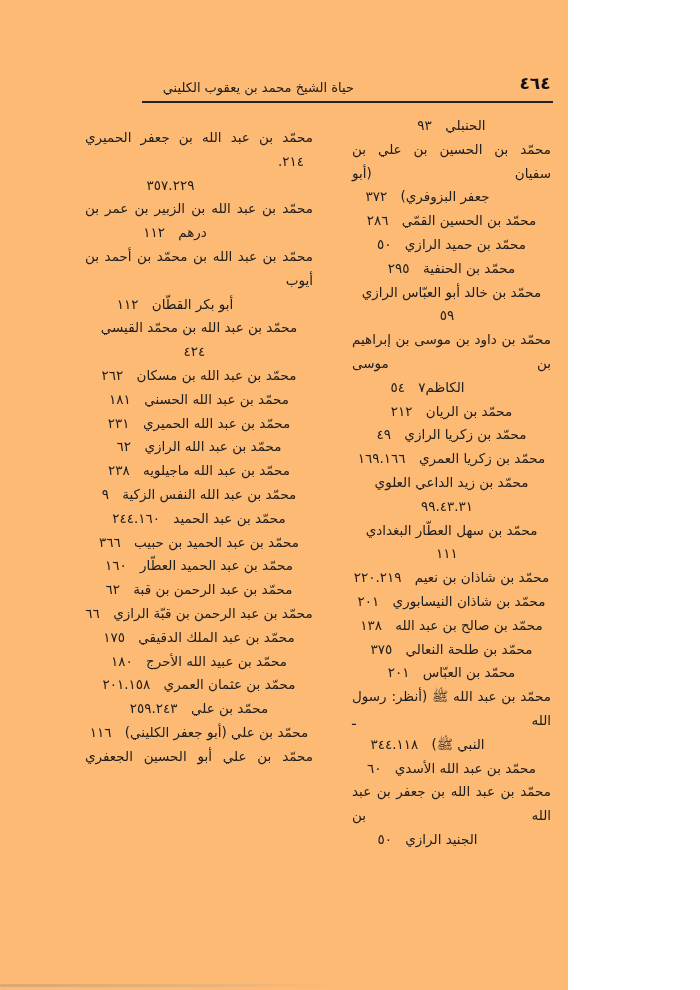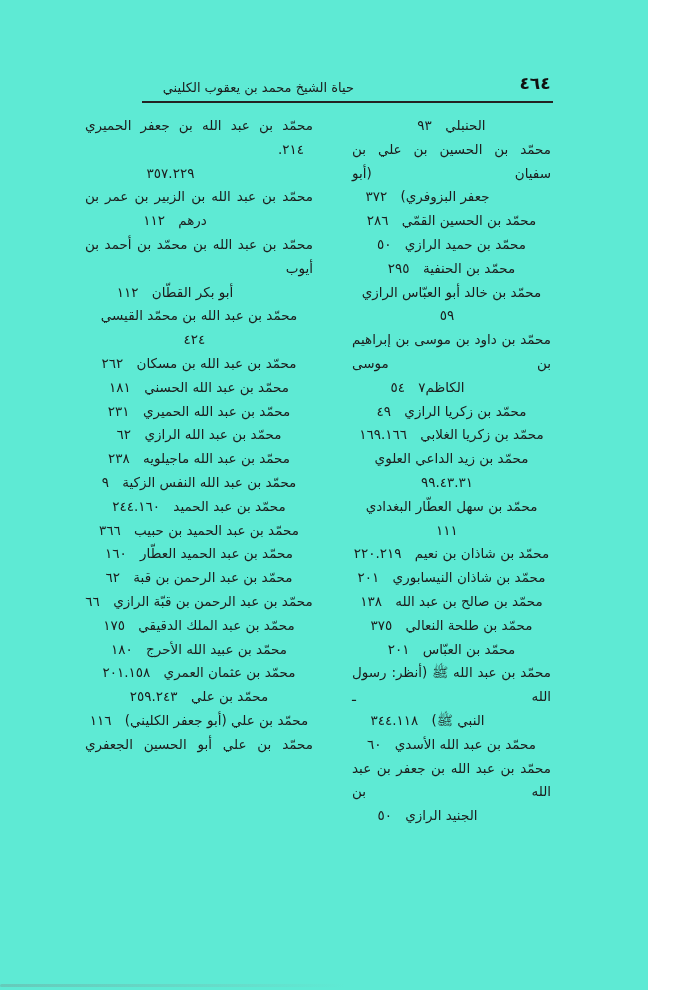--- a/index.html
+++ b/index.html
@@ -1,17 +1,17 @@
 <!DOCTYPE html>
 <html lang="ar"><head>
 <meta charset="utf-8">
 <style>
   html,body{margin:0;padding:0;background:#ffffff;}
   .page{
-    position:relative;width:648px;height:990px;background:#5eead4;overflow:hidden;
+    position:relative;width:568px;height:990px;background:#fdba74;overflow:hidden;
     font-family:"DejaVu Sans","DejaVu Serif",sans-serif;color:#1c1c1c;
   }
   
   .hdr-title{
     position:absolute;top:79px;left:178px;width:176px;text-align:center;
     direction:rtl;font-size:13px;line-height:18px;color:#1b1b1b;white-space:nowrap;
   }
   .hdr-num{
     position:absolute;top:73px;left:516px;width:38px;text-align:center;
     font-size:17px;font-weight:bold;color:#111;
@@ -19,21 +19,21 @@
   .hdr-rule{
     position:absolute;top:101px;left:142px;width:411px;height:0;
     border-top:2.6px solid #232323;
   }
   
   .col{
     position:absolute;top:114px;direction:rtl;text-align:right;
     font-size:13.5px;color:#1c1c1c;
   }
   .col-right{left:352px;width:199px;}
-  .col-left{left:85px;width:228px;}
+  .col-left{left:85px;width:228px;margin-top:12px;}
   .entry{margin:0;}
   .line{min-height:23.8px;line-height:23.8px;text-align:center;}
   .line.j{text-align:justify;text-align-last:justify;}
   .line.c{padding-right:48px;}
   .n{color:#1c1c1c;}
   .p{
     direction:ltr;unicode-bidi:bidi-override;
     margin-right:9px;letter-spacing:.3px;white-space:nowrap;
   }
   
@@ -72,24 +72,27 @@
         <div class="line"><span class="n">محمّد بن الحنفية</span> <span class="p">٢٩٥</span></div>
       </div>
       <div class="entry">
         <div class="line"><span class="n">محمّد بن خالد أبو العبّاس الرازي</span> <span class="p">٥٩</span></div>
       </div>
       <div class="entry">
         <div class="line j"><span class="n">محمّد بن داود بن موسى بن إبراهيم بن موسى</span> </div>
         <div class="line c"><span class="n">الكاظم٧</span> <span class="p">٥٤</span></div>
       </div>
       <div class="entry">
+        <div class="line"><span class="n">محمّد بن الريان</span> <span class="p">٢١٢</span></div>
+      </div>
+      <div class="entry">
         <div class="line"><span class="n">محمّد بن زكريا الرازي</span> <span class="p">٤٩</span></div>
       </div>
       <div class="entry">
-        <div class="line"><span class="n">محمّد بن زكريا الغلابي</span> <span class="p">١٦٩.١٦٦</span></div>
+        <div class="line"><span class="n">محمّد بن زكريا العمري</span> <span class="p">١٦٩.١٦٦</span></div>
       </div>
       <div class="entry">
         <div class="line"><span class="n">محمّد بن زيد الداعي العلوي</span> <span class="p">٩٩.٤٣.٣١</span></div>
       </div>
       <div class="entry">
         <div class="line"><span class="n">محمّد بن سهل العطّار البغدادي</span> <span class="p">١١١</span></div>
       </div>
       <div class="entry">
         <div class="line"><span class="n">محمّد بن شاذان بن نعيم</span> <span class="p">٢٢٠.٢١٩</span></div>
       </div>

